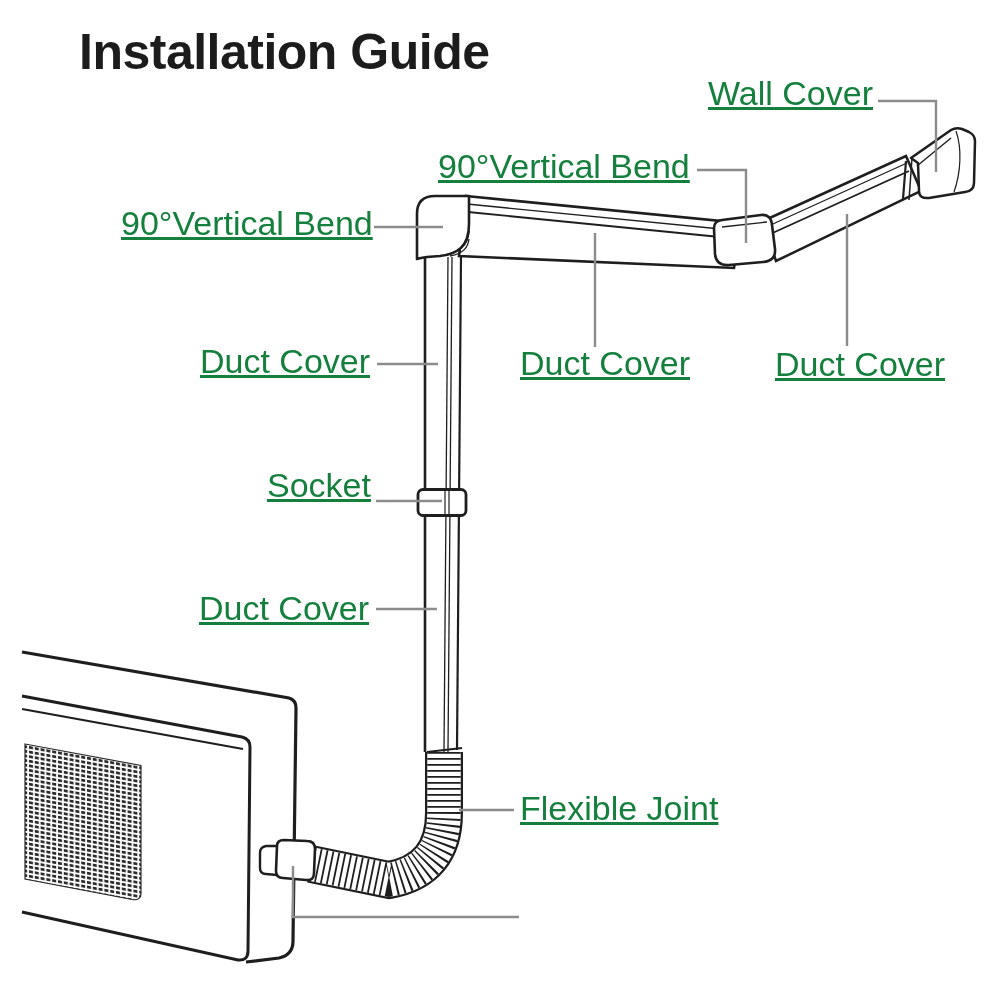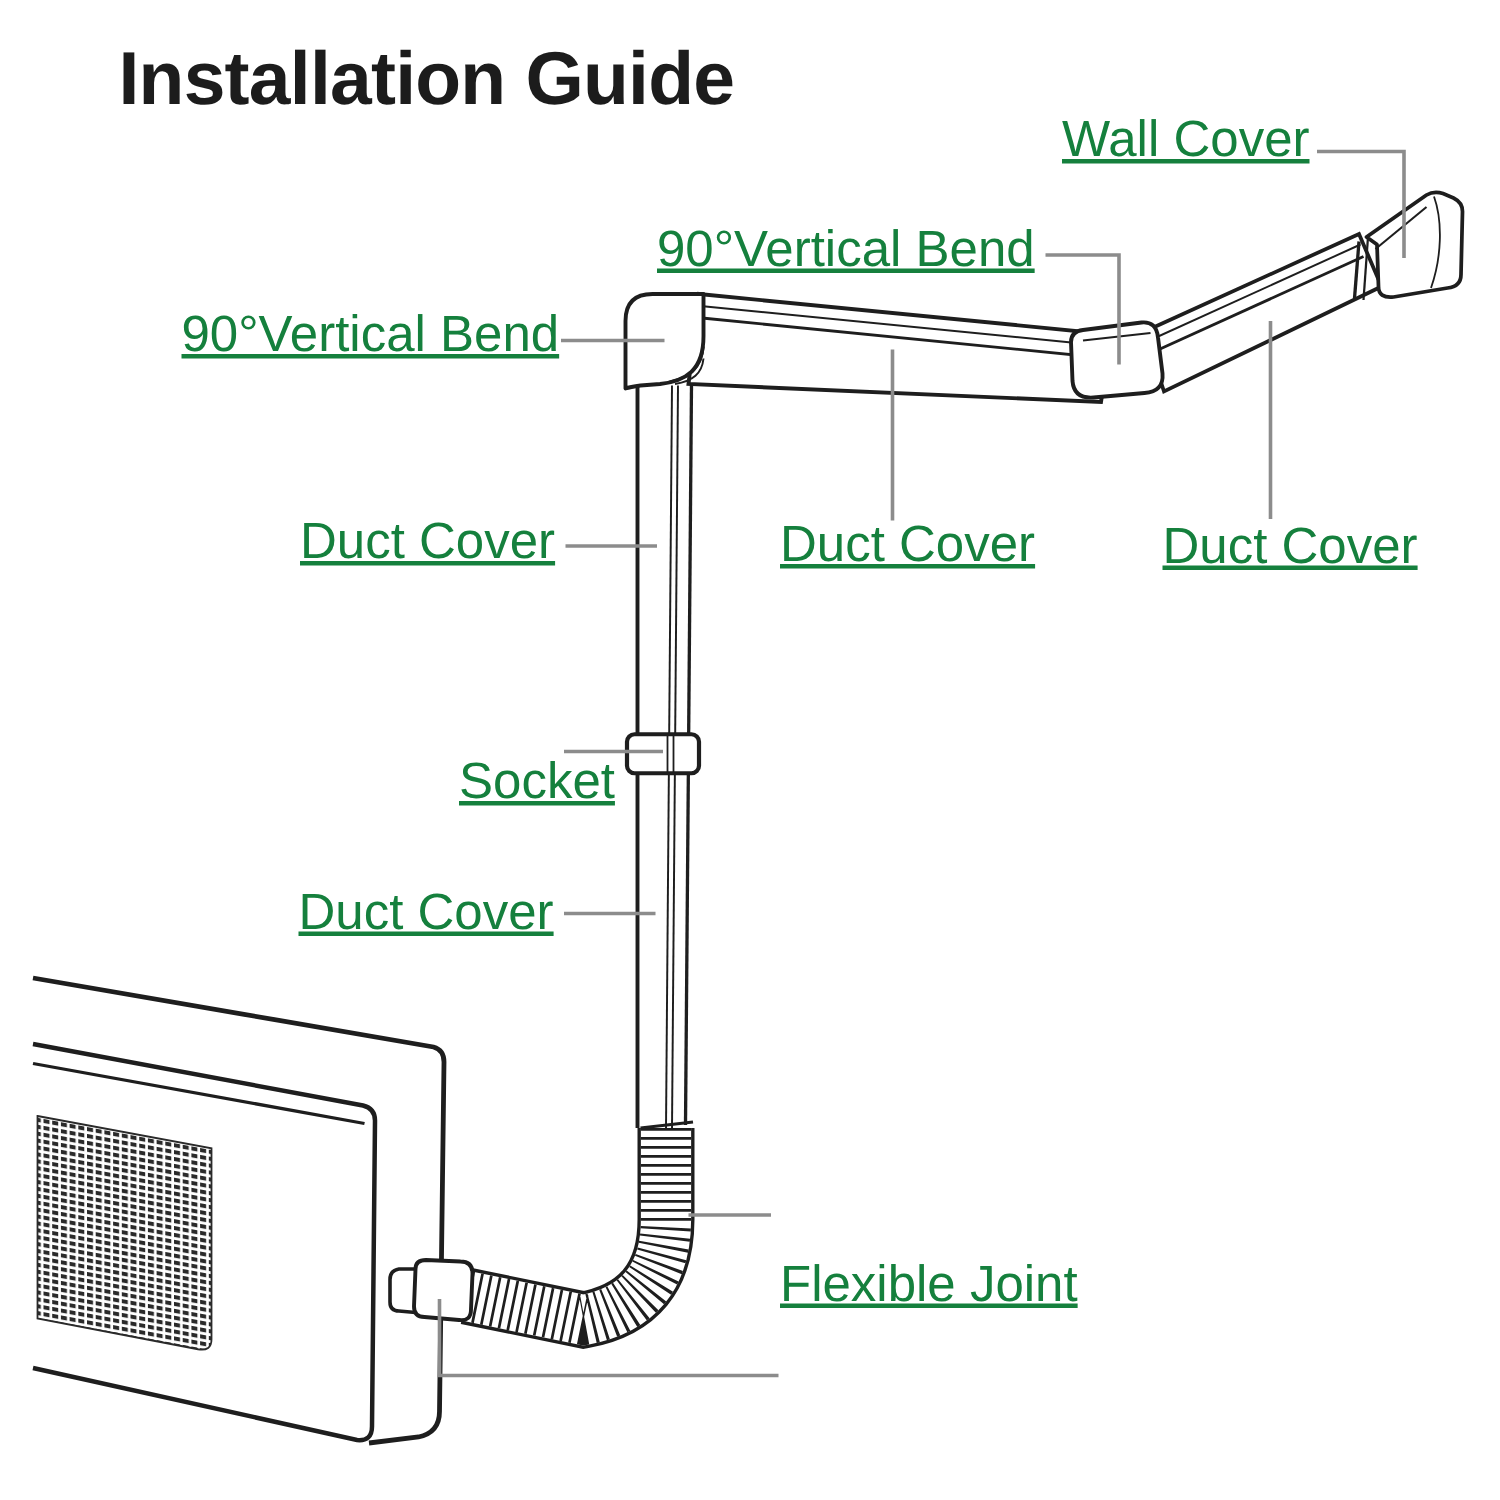--- a/index.html
+++ b/index.html
@@ -17,23 +17,23 @@
     position:absolute;font-size:34px;color:#15803d;line-height:1;
     white-space:nowrap;
     text-decoration:underline;
   }
   .lbl-wall-cover{left:708px;top:76px;}
   .lbl-bend-top{left:438px;top:149px;}
   .lbl-bend-left{left:121px;top:206px;}
   .lbl-duct-upper-left{left:200px;top:344px;}
   .lbl-duct-middle{left:520px;top:346px;}
   .lbl-duct-right{left:775px;top:347px;}
-  .lbl-socket{left:267px;top:504px;margin-left:39px;}
+  .lbl-socket{left:267px;top:468px;}
   .lbl-duct-lower-left{left:199px;top:591px;}
-  .lbl-flexible-joint{left:520px;top:791px;margin-top:48px;}
+  .lbl-flexible-joint{left:520px;top:791px;}
   .lbl-corner-cap{left:525px;top:895px;}
 </style>
 </head>
 <body>
 
 <div class="canvas">
 
   <svg class="art" width="1000" height="1000" viewBox="0 0 1000 1000">
     <defs>
       <pattern id="mesh" patternUnits="userSpaceOnUse" width="5.8" height="4.6" patternTransform="skewY(10.5)">

